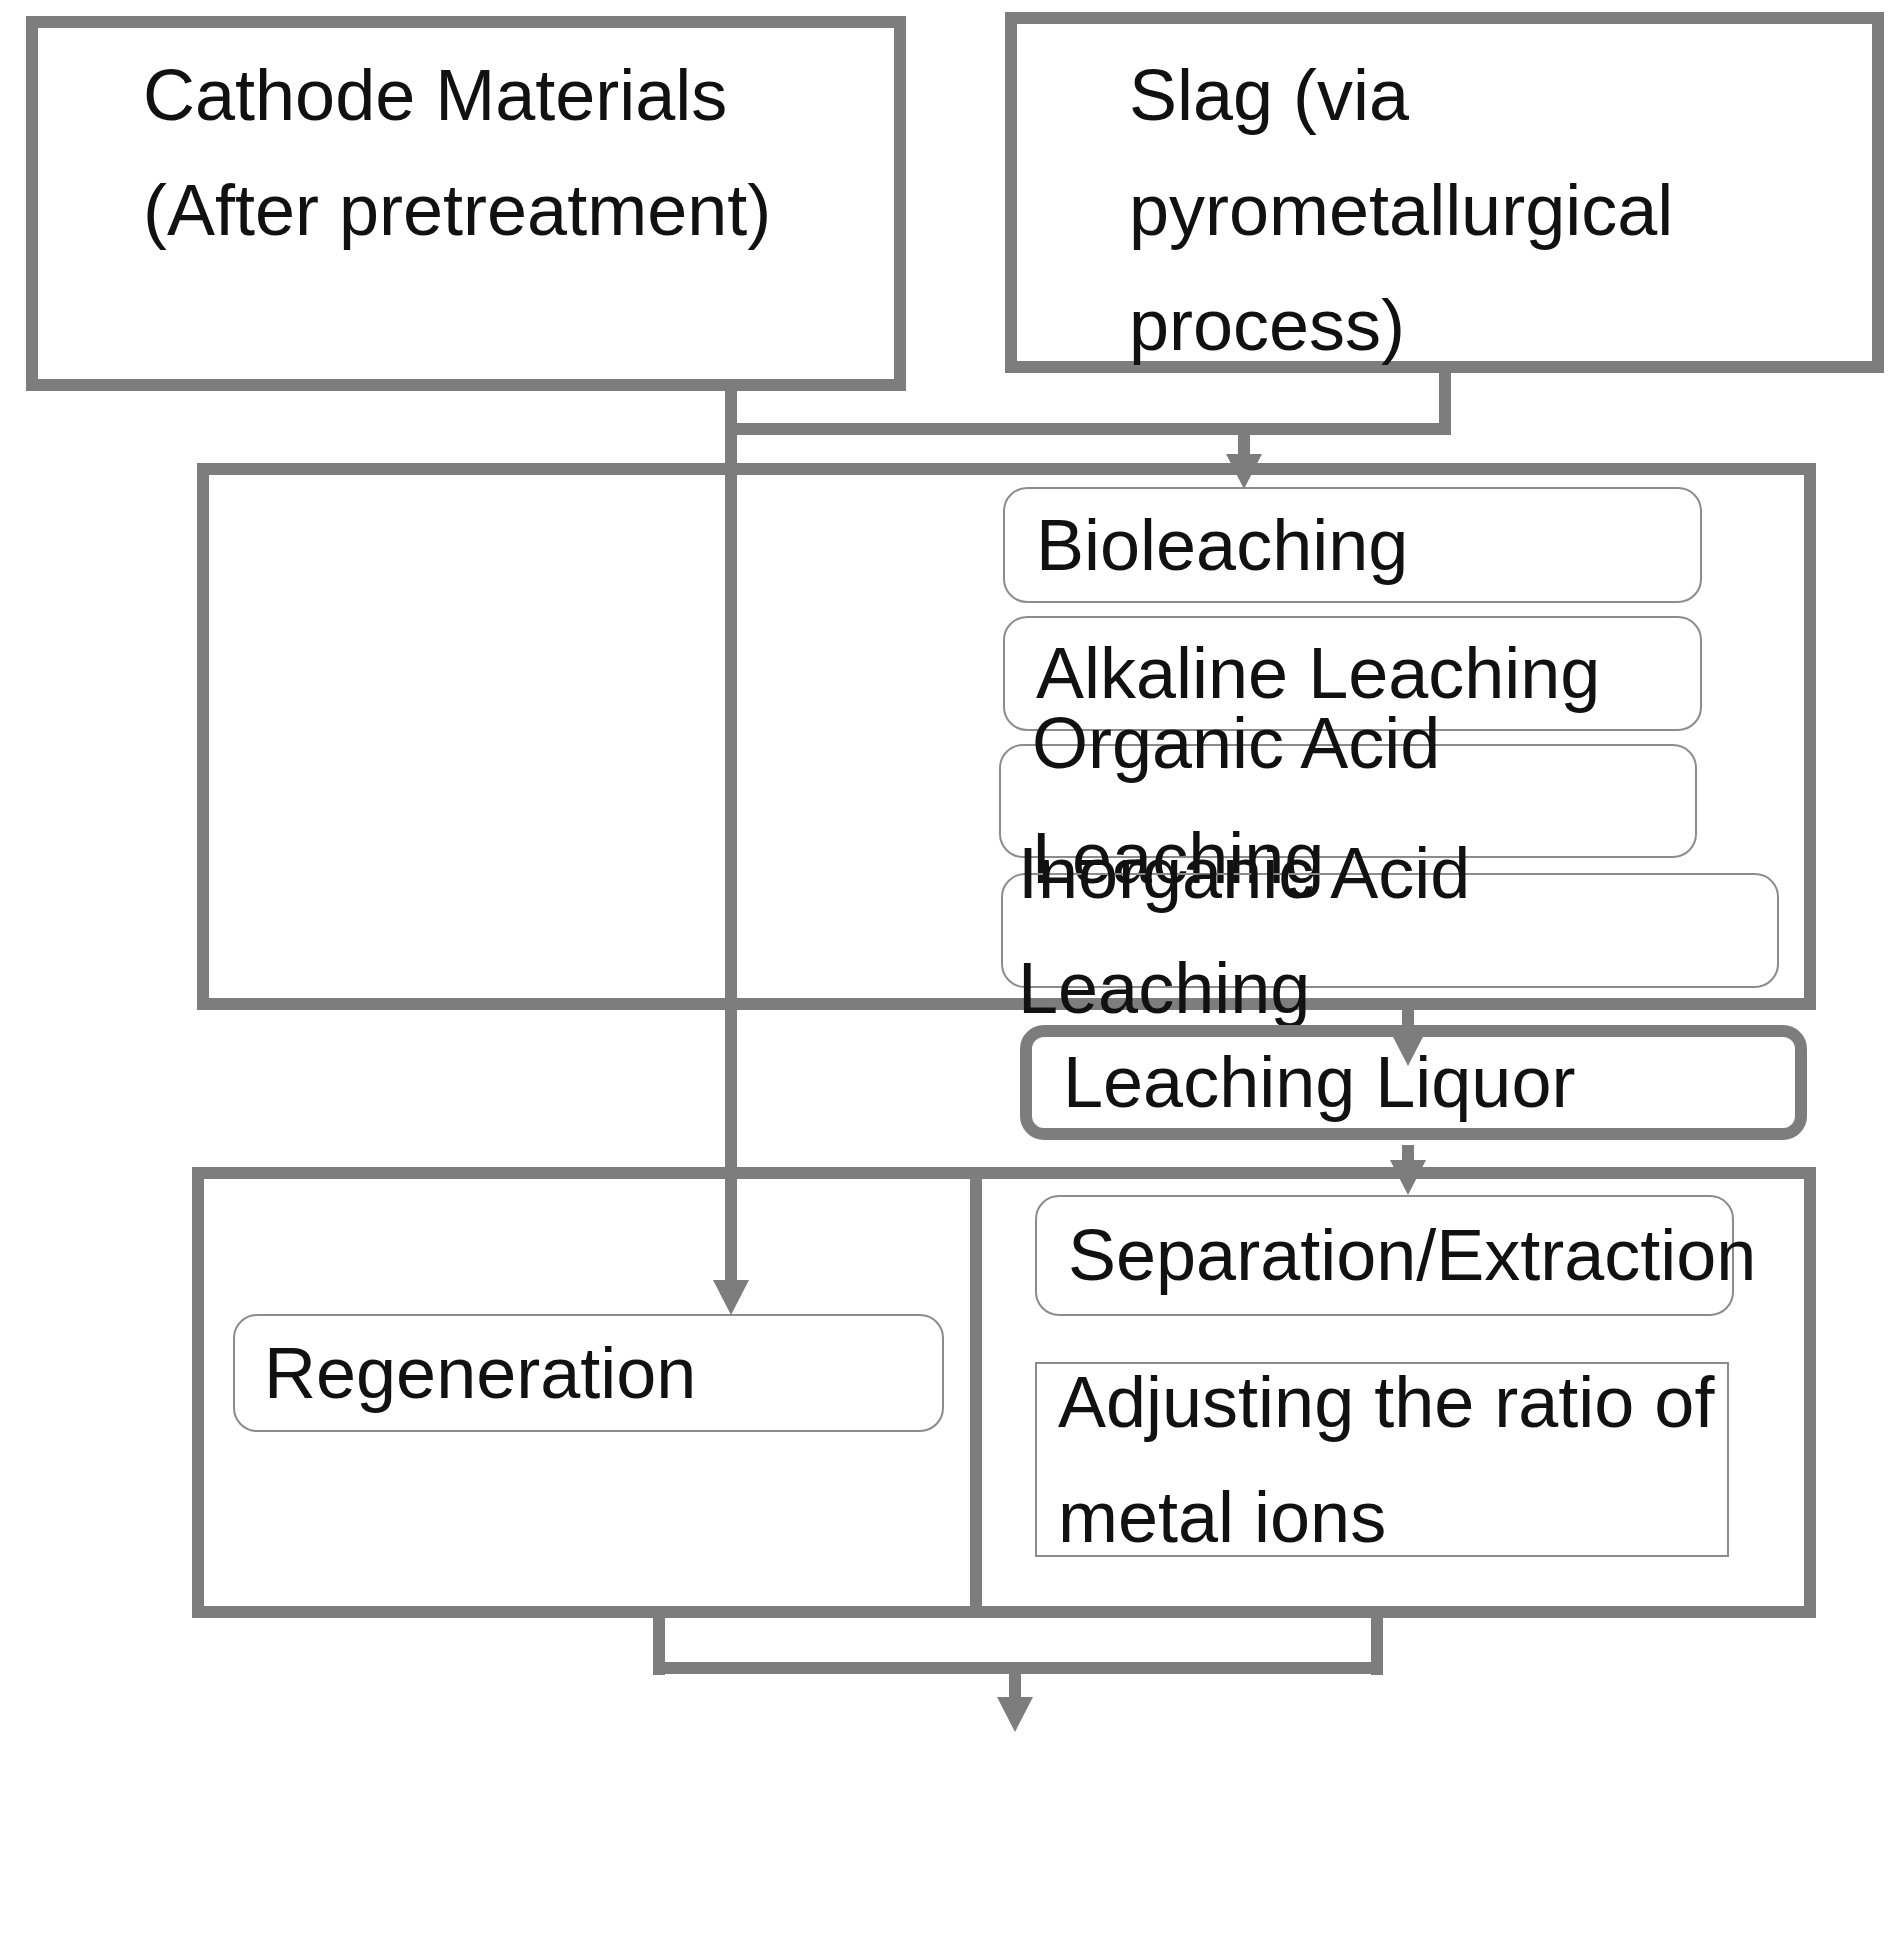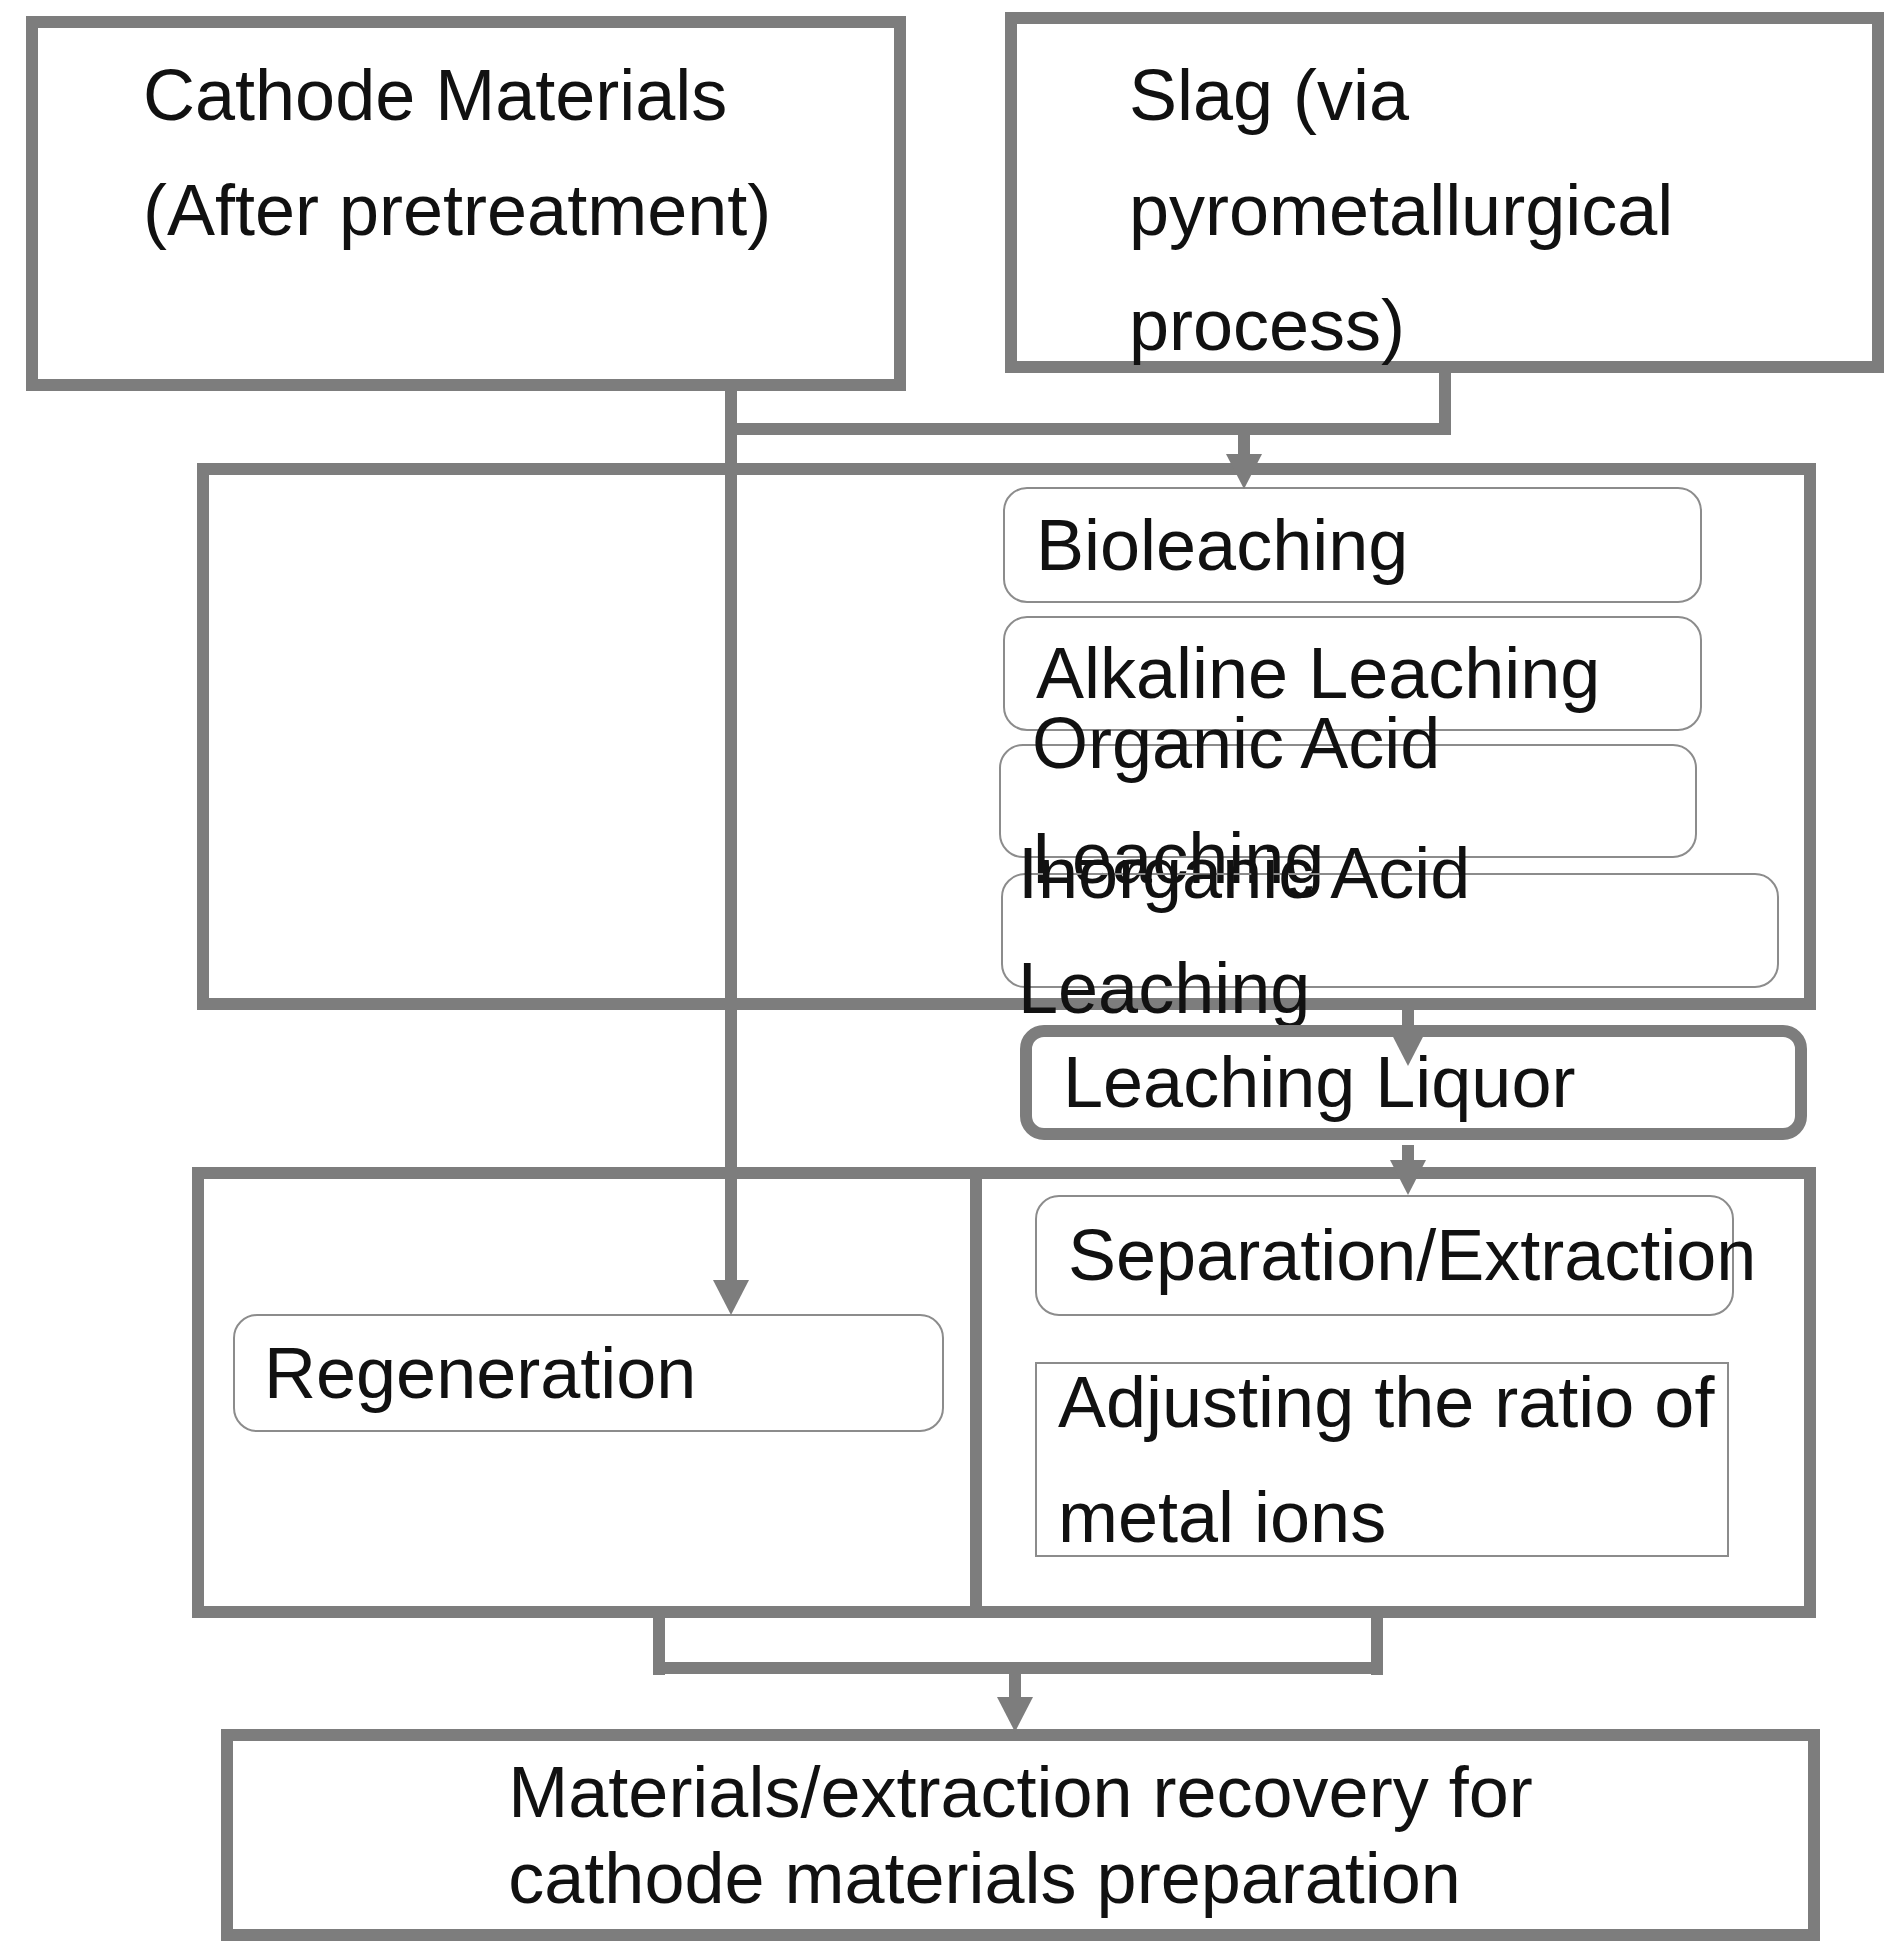--- a/index.html
+++ b/index.html
@@ -93,24 +93,20 @@
 
   <div class="box thin v-center" style="left:1035px; top:1195px; width:699px; height:121px; padding-left:31px;">
     <div class="lbl">Separation/Extraction</div>
   </div>
 
   <div class="box thin v-col" style="left:1035px; top:1362px; width:694px; height:195px; padding-left:21px;">
     <div class="lbl">Adjusting the ratio of
 metal ions</div>
   </div>
 
-  <div class="box h-center" style="left:221px; top:1729px; width:1599px; height:212px;">
-    <div class="lbl recovery-lbl">Materials/extraction recovery for
-cathode materials preparation</div>
-  </div>
 
   <div class="line" style="left:725px; top:389px; width:12px; height:892px;"></div>
   <div class="head" style="left:713px; top:1280px;"></div>
 
   <div class="line" style="left:1439px; top:371px; width:12px; height:64px;"></div>
   <div class="line" style="left:725px; top:423px; width:726px; height:12px;"></div>
   <div class="line" style="left:1238px; top:435px; width:12px; height:21px;"></div>
   <div class="head" style="left:1226px; top:454px;"></div>
 
   <div class="line" style="left:1402px; top:1001px; width:12px; height:31px;"></div>

